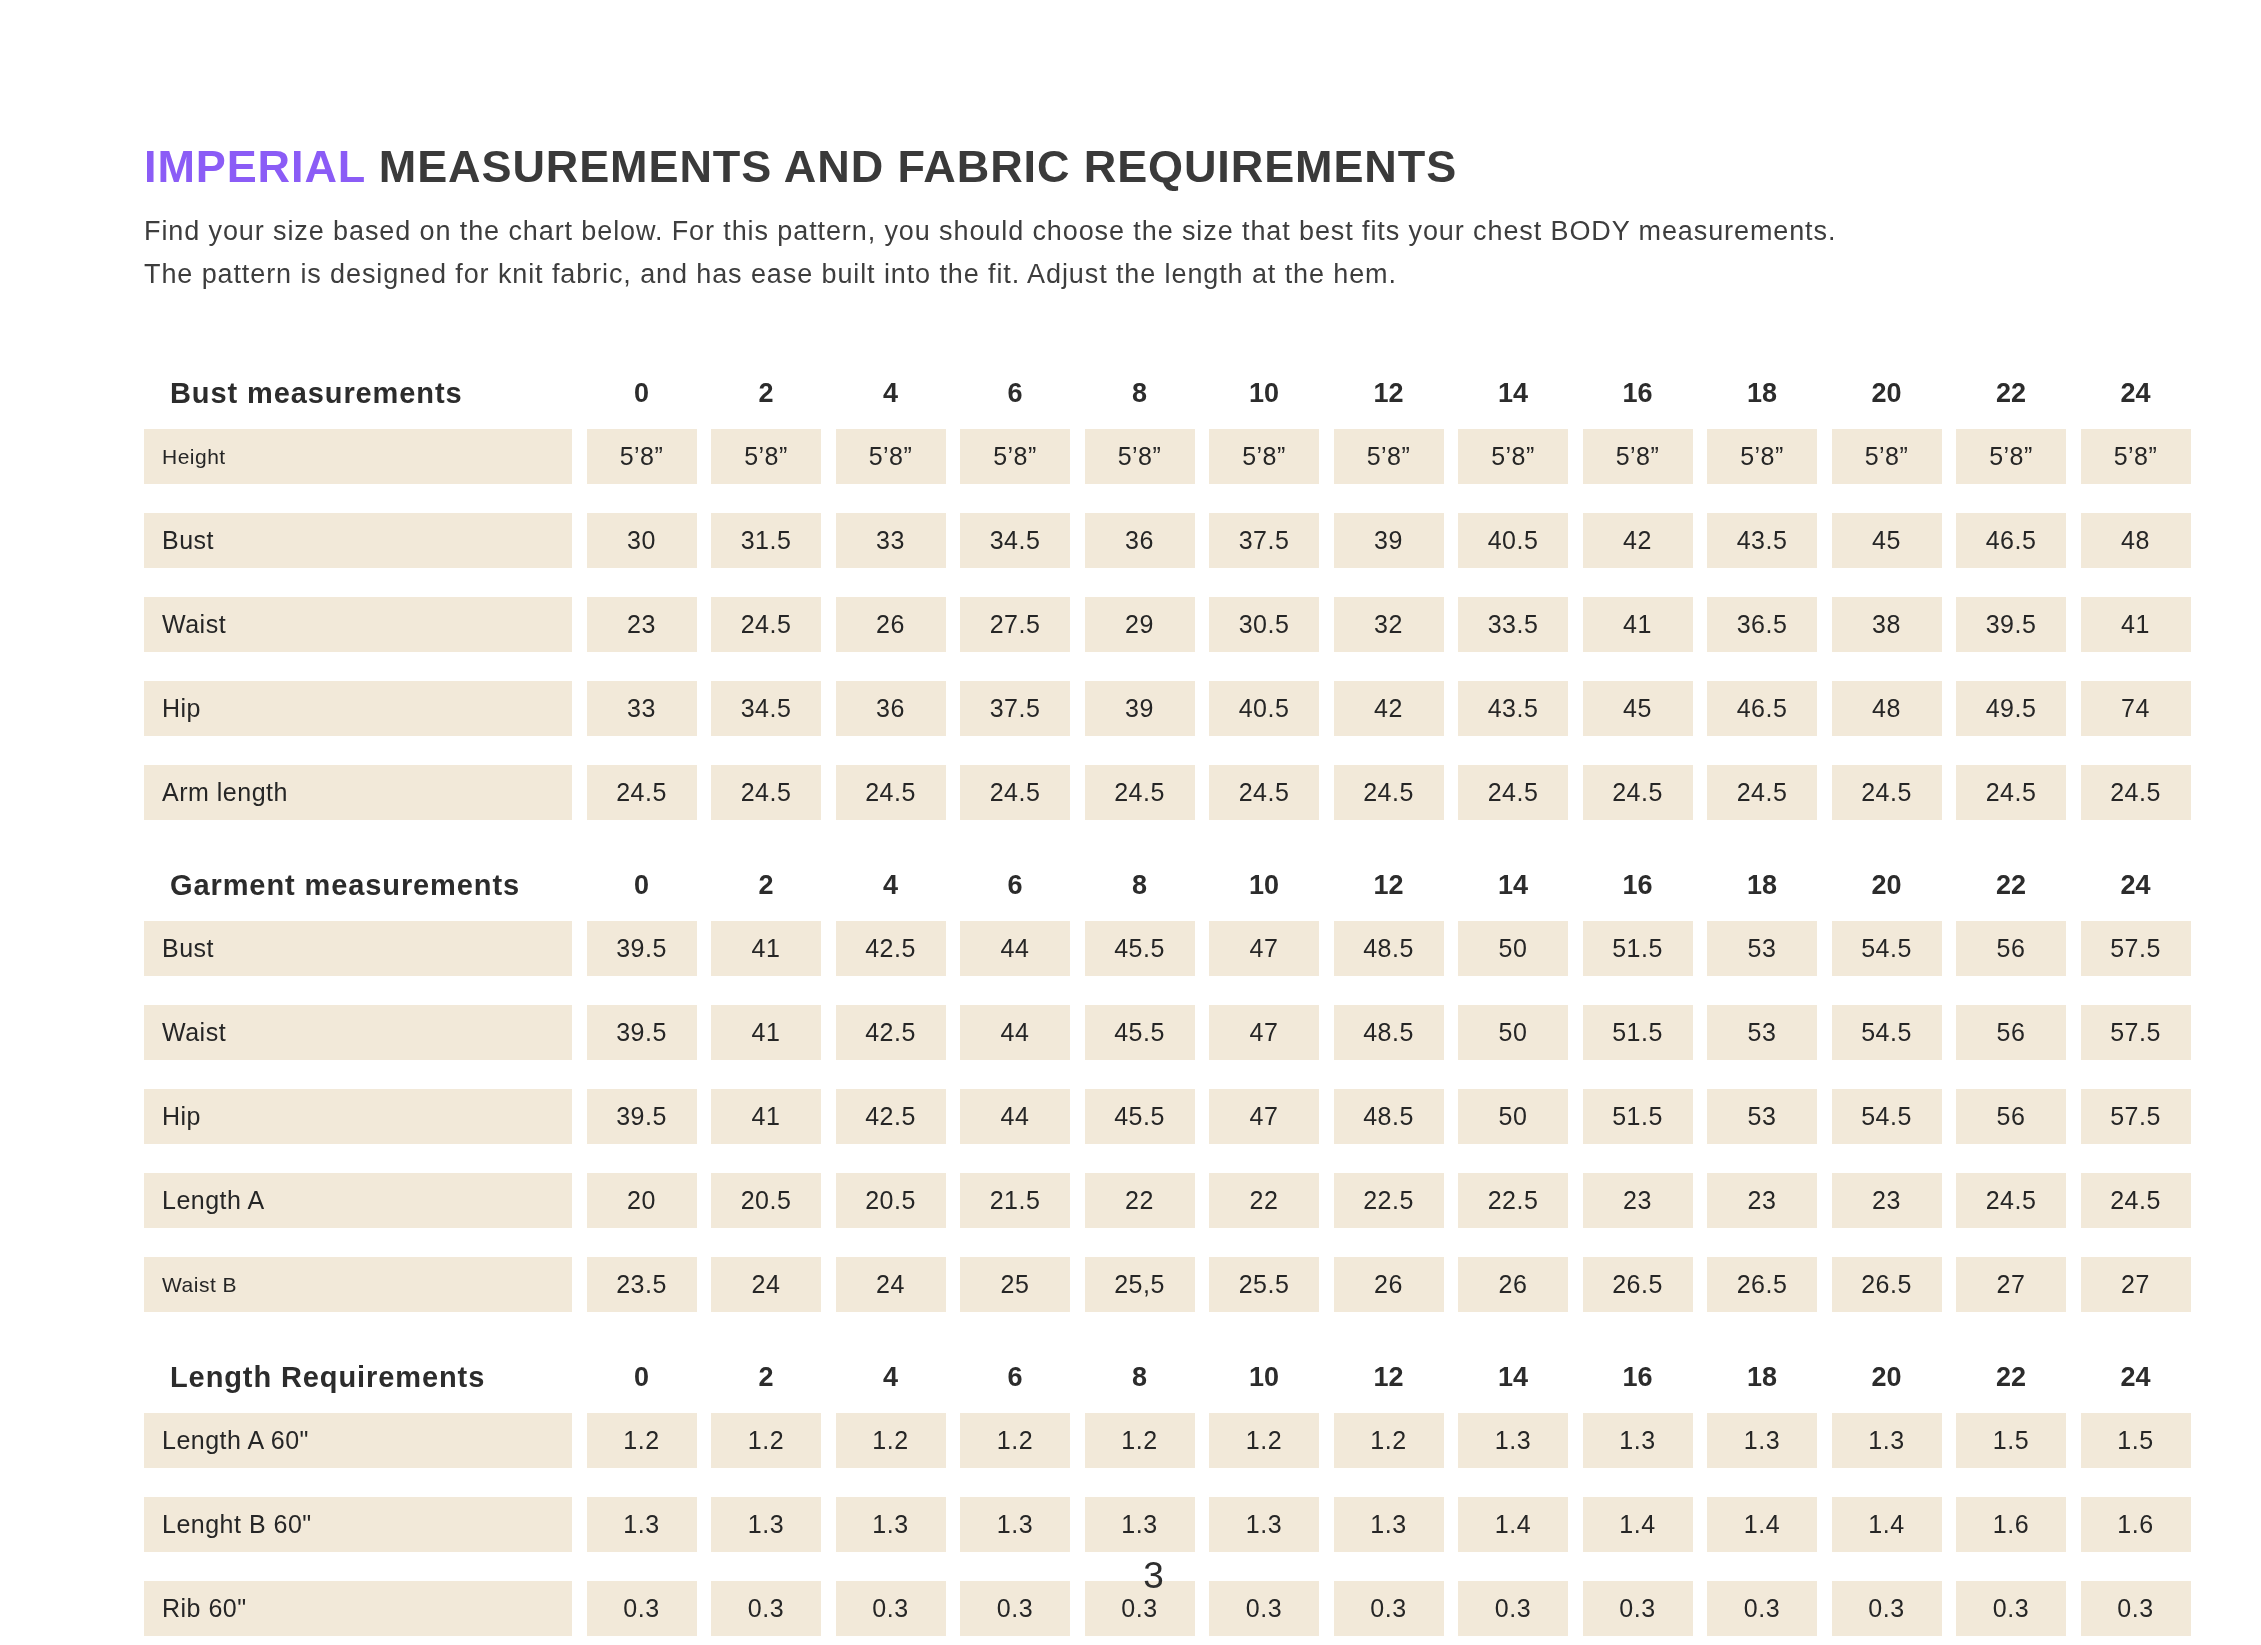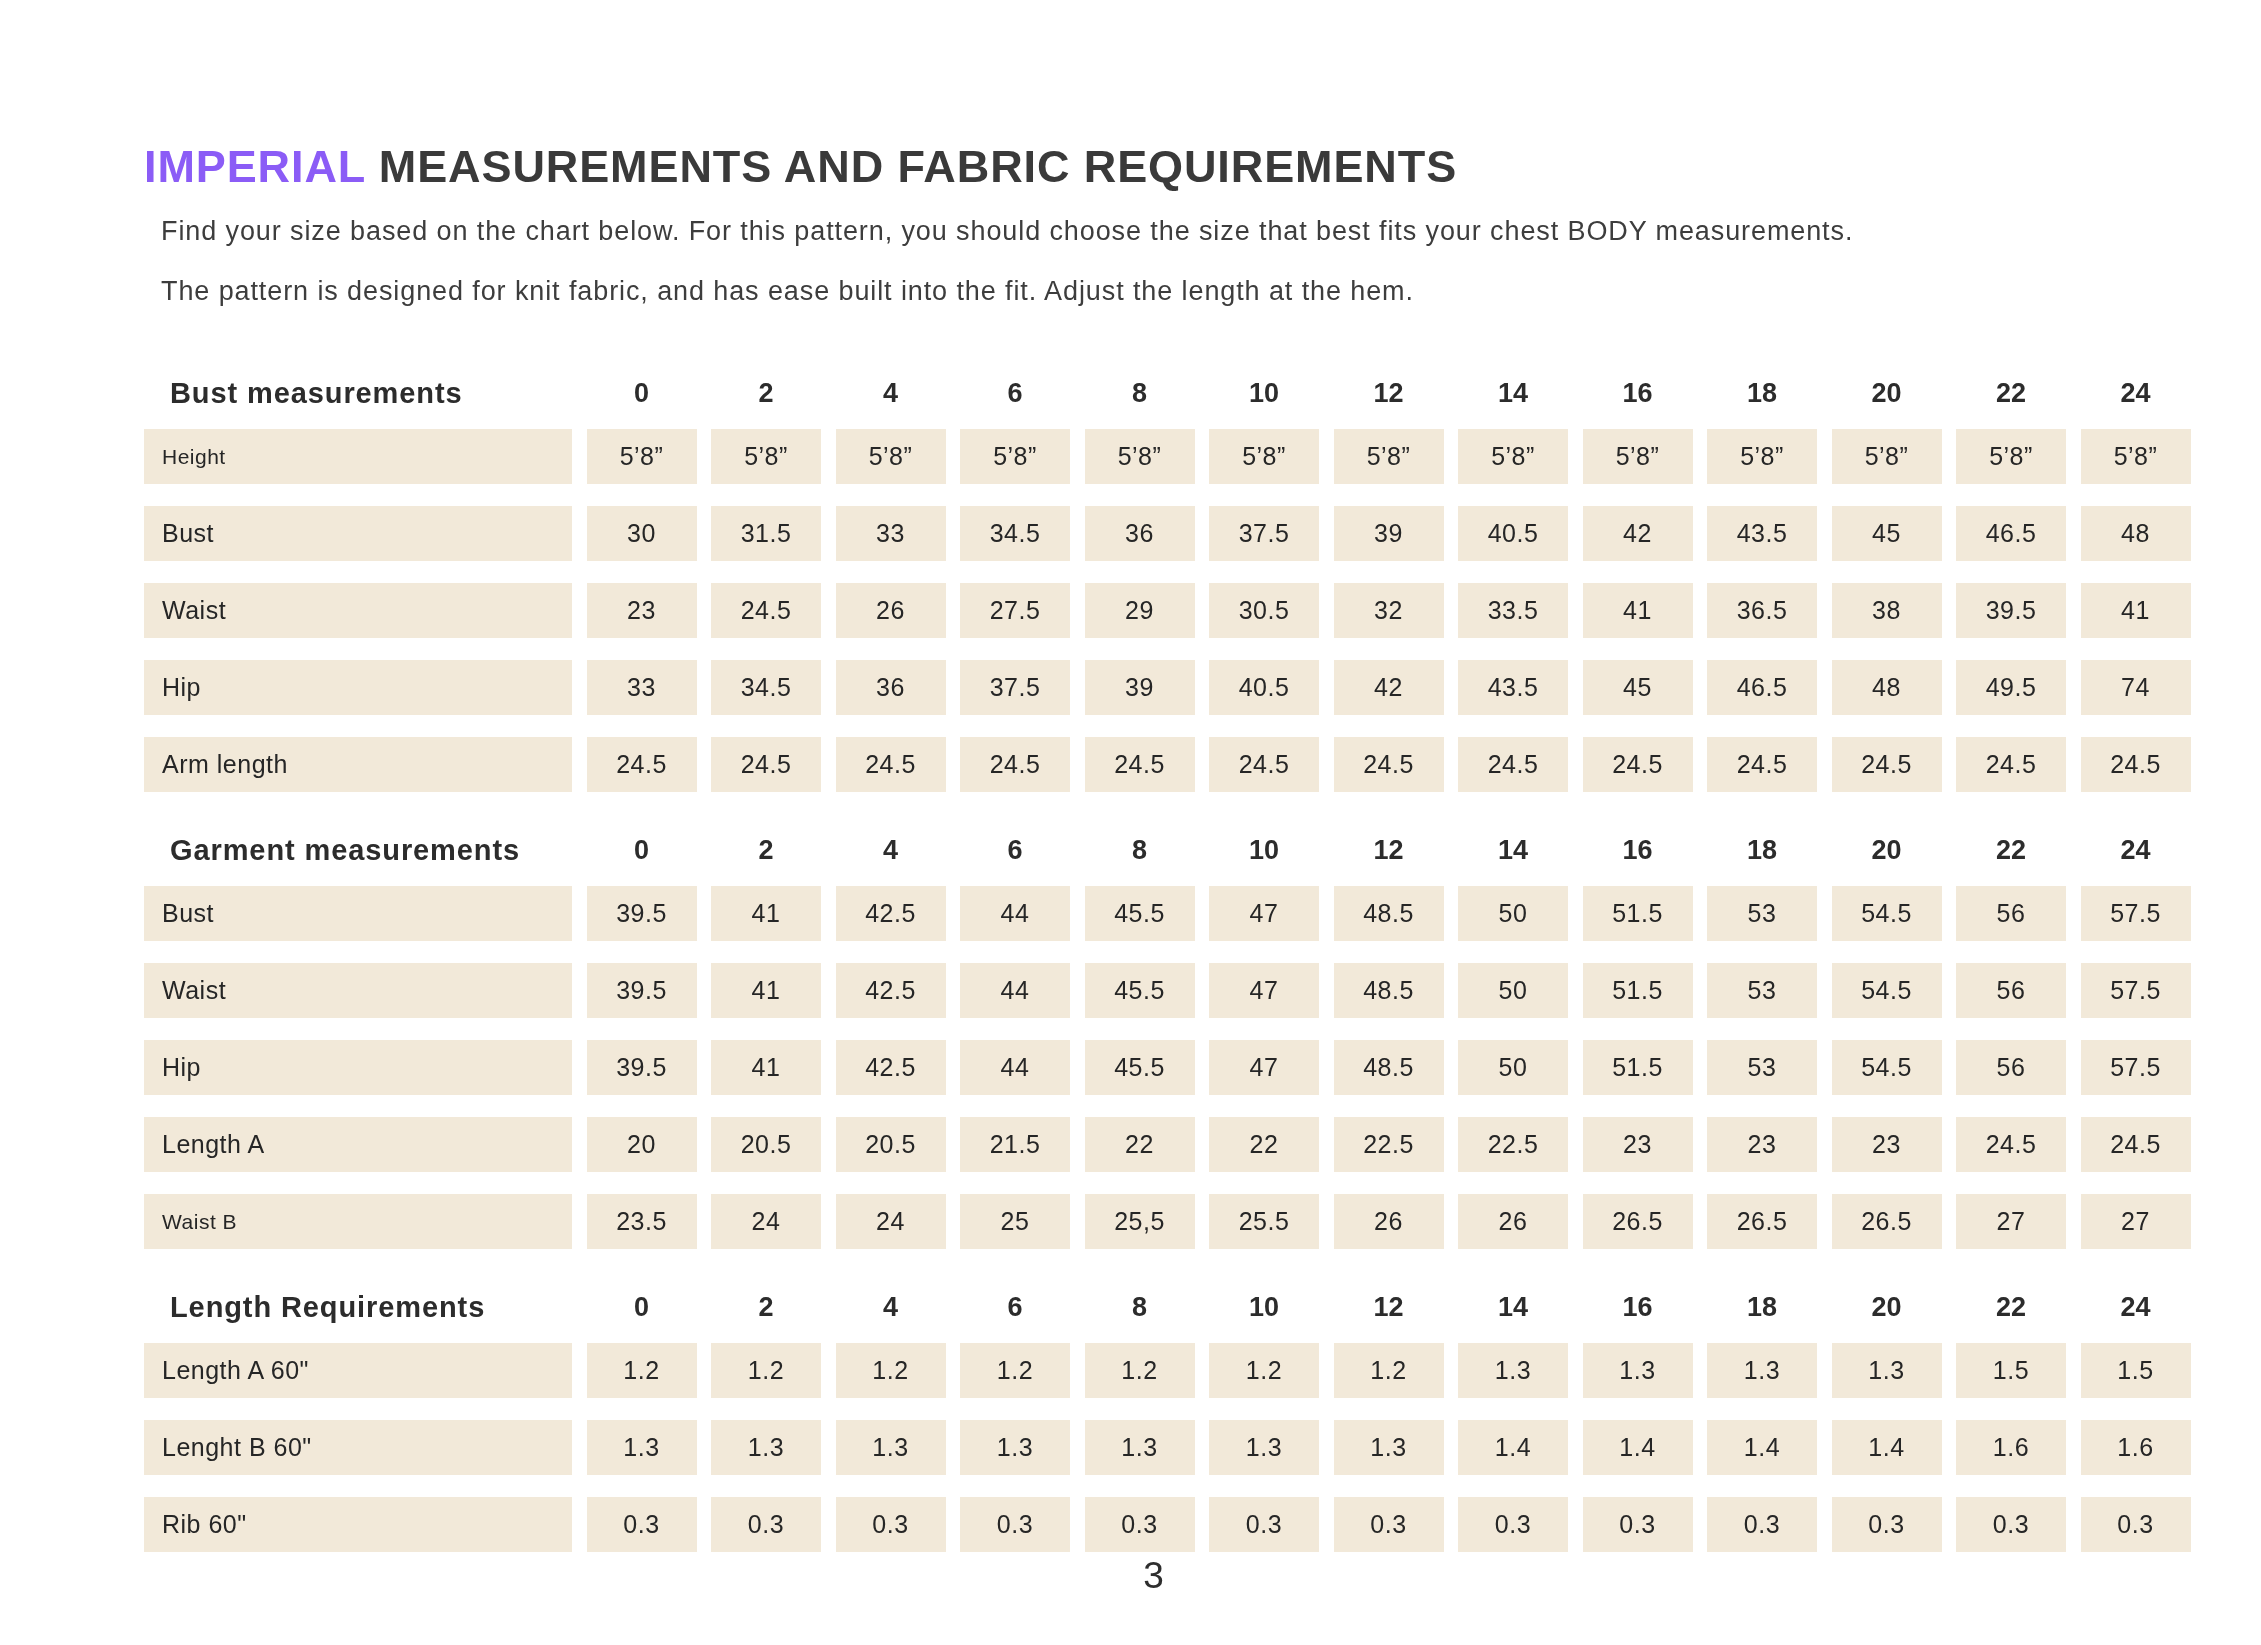--- a/index.html
+++ b/index.html
@@ -17,35 +17,35 @@
     margin: 0 0 19px 0;
     font-size: 45px;
     line-height: 1.04;
     font-weight: 700;
     letter-spacing: 0.9px;
     color: #3a3a3a;
     white-space: nowrap;
   }
   .title .accent { color: #8b5cf6; }
   .intro {
-    margin: 17px;
+    margin: 0;
     font-size: 27px;
     line-height: 43px;
     letter-spacing: 0.9px;
     color: #3d3d3d;
     white-space: nowrap;
   }
   .size-table { position: absolute; left: 144px; top: 357px; }
   .trow {
     display: grid;
     grid-template-columns: 428px repeat(13, 110px);
     column-gap: 14.5px;
   }
   .trow.header { height: 72px; align-items: center; }
-  .trow.data { height: 55px; margin-bottom: 22px; }
+  .trow.data { height: 55px; margin-bottom: 29px; }
   .cell {
     background: #f2e9d9;
     display: flex;
     align-items: center;
     justify-content: center;
     font-size: 25px;
     letter-spacing: 0.5px;
     color: #262626;
     box-sizing: border-box;
   }

